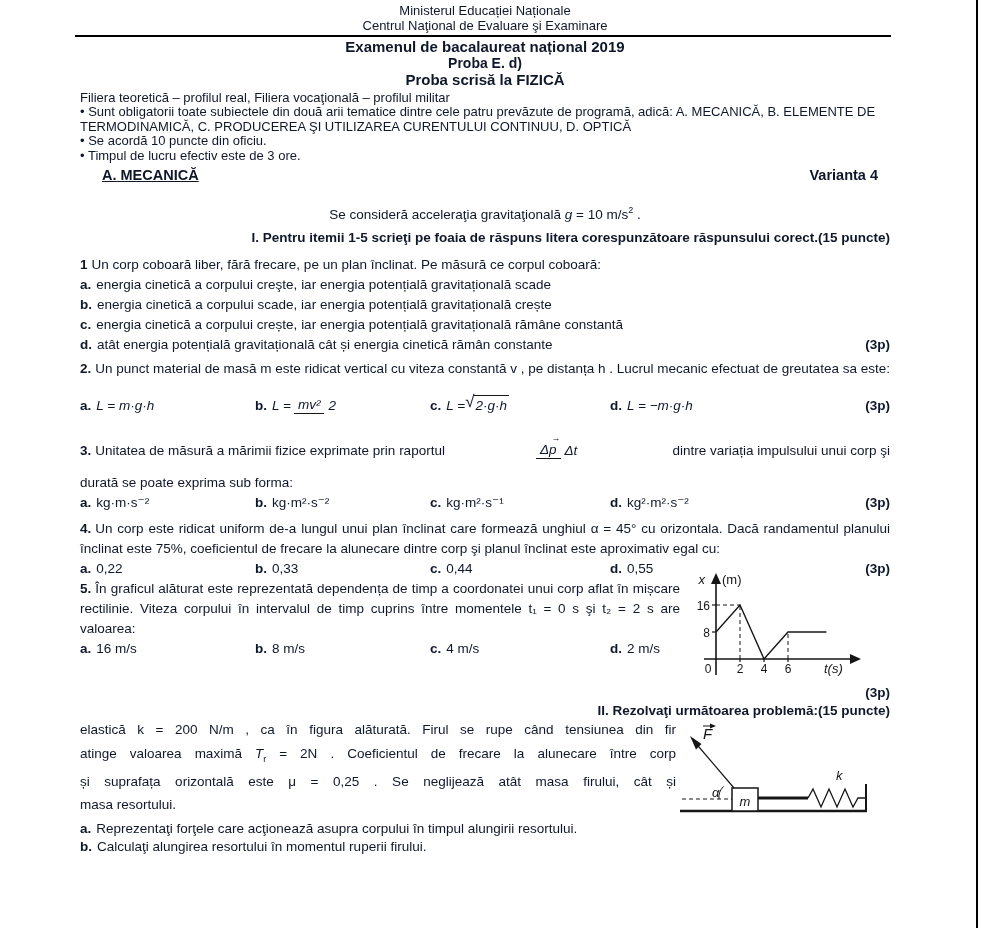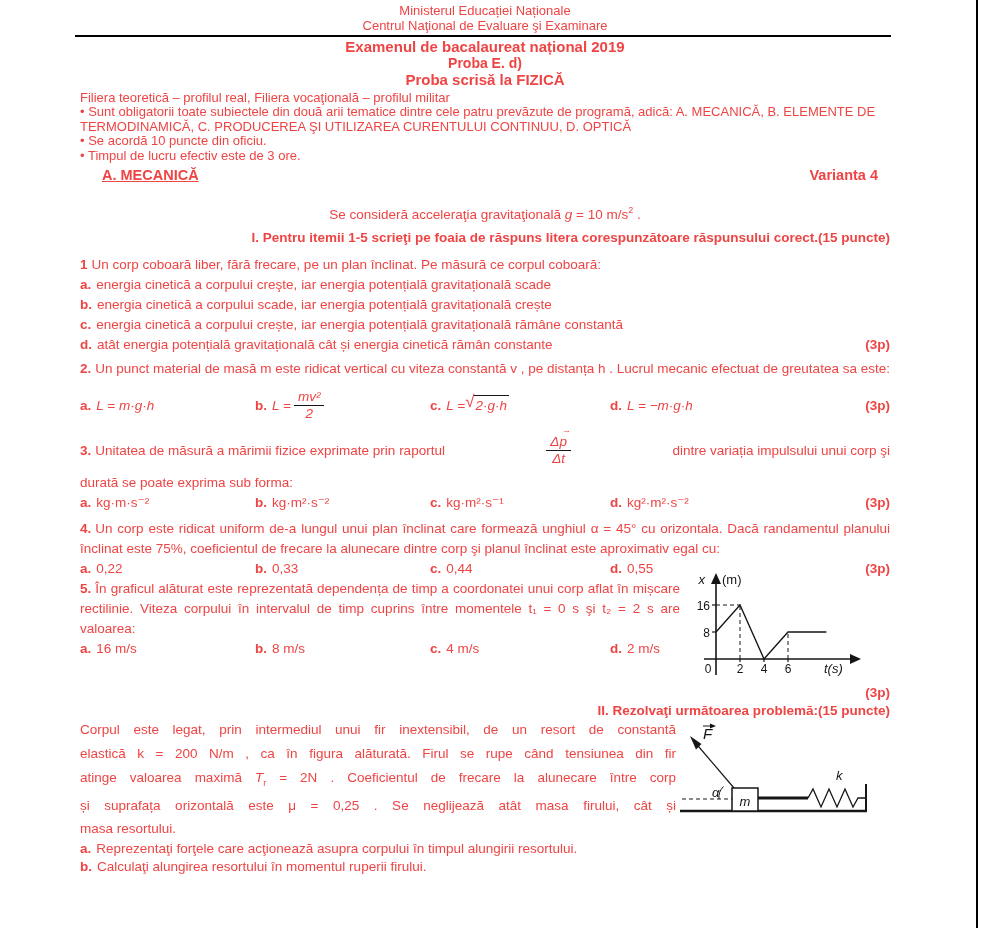--- a/index.html
+++ b/index.html
@@ -1,17 +1,17 @@
 <!DOCTYPE html>
 <html><head>
 <meta charset="utf-8">
 <style>
   html,body {margin:0; padding:0; background:#fff;}
   .page {position:relative; width:981px; height:928px; background:#fff; overflow:hidden;
-         font-family:"Liberation Sans","DejaVu Sans",sans-serif; color:#ef4444;}
+         font-family:"Liberation Sans","DejaVu Sans",sans-serif; color:#0f172a;}
   .right-border {position:absolute; left:976px; top:0; width:2px; height:928px; background:#000;}
   .content {position:absolute; left:80px; top:3px; width:810px;}
   .center {text-align:center;}
   .hdr {font-size:13px; line-height:15px;}
   .rule {border:none; border-top:2px solid #000; width:816px; margin:2px 0 1px -5px;}
   .t-big {font-size:15px; font-weight:bold; line-height:17px;}
   .t-mid {font-size:14px; font-weight:bold; line-height:16px;}
   .filiera {font-size:13px; line-height:15px; margin-top:2px;}
   .bullets {font-size:13px; line-height:14.5px;}
   .bullet::before {content:"• ";}
@@ -26,21 +26,21 @@
   .jtext {text-align:justify;}
   .num {font-weight:bold; margin-right:4px;}
   .lab {font-weight:bold; margin-right:5px;}
   .optline {display:flex;}
   .optline .fill {flex:1;}
   .pts {font-weight:bold; white-space:nowrap;}
   .opts4 {display:flex; align-items:center;}
   .o-a {width:175px;} .o-b {width:175px;} .o-c {width:180px;} .o-d {flex:1;}
   .opt {display:inline-flex; align-items:center;}
   .math {font-style:italic;}
-  .frac {display:inline-flex; flex-direction:column; text-align:center; vertical-align:middle; line-height:1.15; margin:0 3px;align-items:center;}
+  .frac {display:inline-flex; text-align:center; vertical-align:middle; line-height:1.15; margin:0 3px;align-items:center;}
   .fnum {border-bottom:1.3px solid #161616; padding:0 4px;}
   .fden {padding:0 4px;}
   .sqrt {display:inline-flex; align-items:flex-start;}
   .rsign {font-style:normal; font-size:17px; line-height:1; transform:translateY(-2px); margin-right:-1px;}
   .rad {border-top:1.2px solid #161616; padding:0 2px;}
   .vec {position:relative; display:inline-block;}
   .vec::after {content:"→"; position:absolute; right:-3px; top:-9px; font-size:9px; font-style:normal; letter-spacing:-1px;}
   .i2opts {margin-top:4px; height:46px;}
   .i3l1 {display:flex; justify-content:space-between; align-items:center; min-height:44px;}
   .i5row {display:flex; }
@@ -250,21 +250,20 @@
       <div class="ptsline">(3p)</div>
     </div>
 
     <div class="p2">
       <div class="h1row" style="margin-top:2px">
         <span>II. Rezolvaţi următoarea problemă:</span>
         <span>(15 puncte)</span>
       </div>
       <div class="p2row">
         <div class="p2text">
-          <div class="jl">Corpul este legat, prin intermediul unui fir inextensibil, de un resort de constantă</div>
           <div class="jl">elastică k = 200 N/m , ca în figura alăturată. Firul se rupe când tensiunea din fir</div>
           <div class="jl"><span>atinge valoarea maximă </span><i>T</i><sub>r</sub><span> = 2N . Coeficientul de frecare la alunecare între corp</span></div>
           <div class="jl">și suprafața orizontală este μ = 0,25 . Se neglijează atât masa firului, cât și</div>
           <div class="ll">masa resortului.</div>
         </div>
         <div class="p2fig">
           <svg width="212" height="102" viewBox="0 0 212 102">
             <line x1="4" y1="93" x2="191" y2="93" stroke="#161616" stroke-width="2.4"></line>
             <line x1="6" y1="81" x2="56" y2="81" stroke="#161616" stroke-width="1" stroke-dasharray="4 3"></line>
             <line x1="58" y1="70" x2="17" y2="22" stroke="#161616" stroke-width="1.2"></line>

